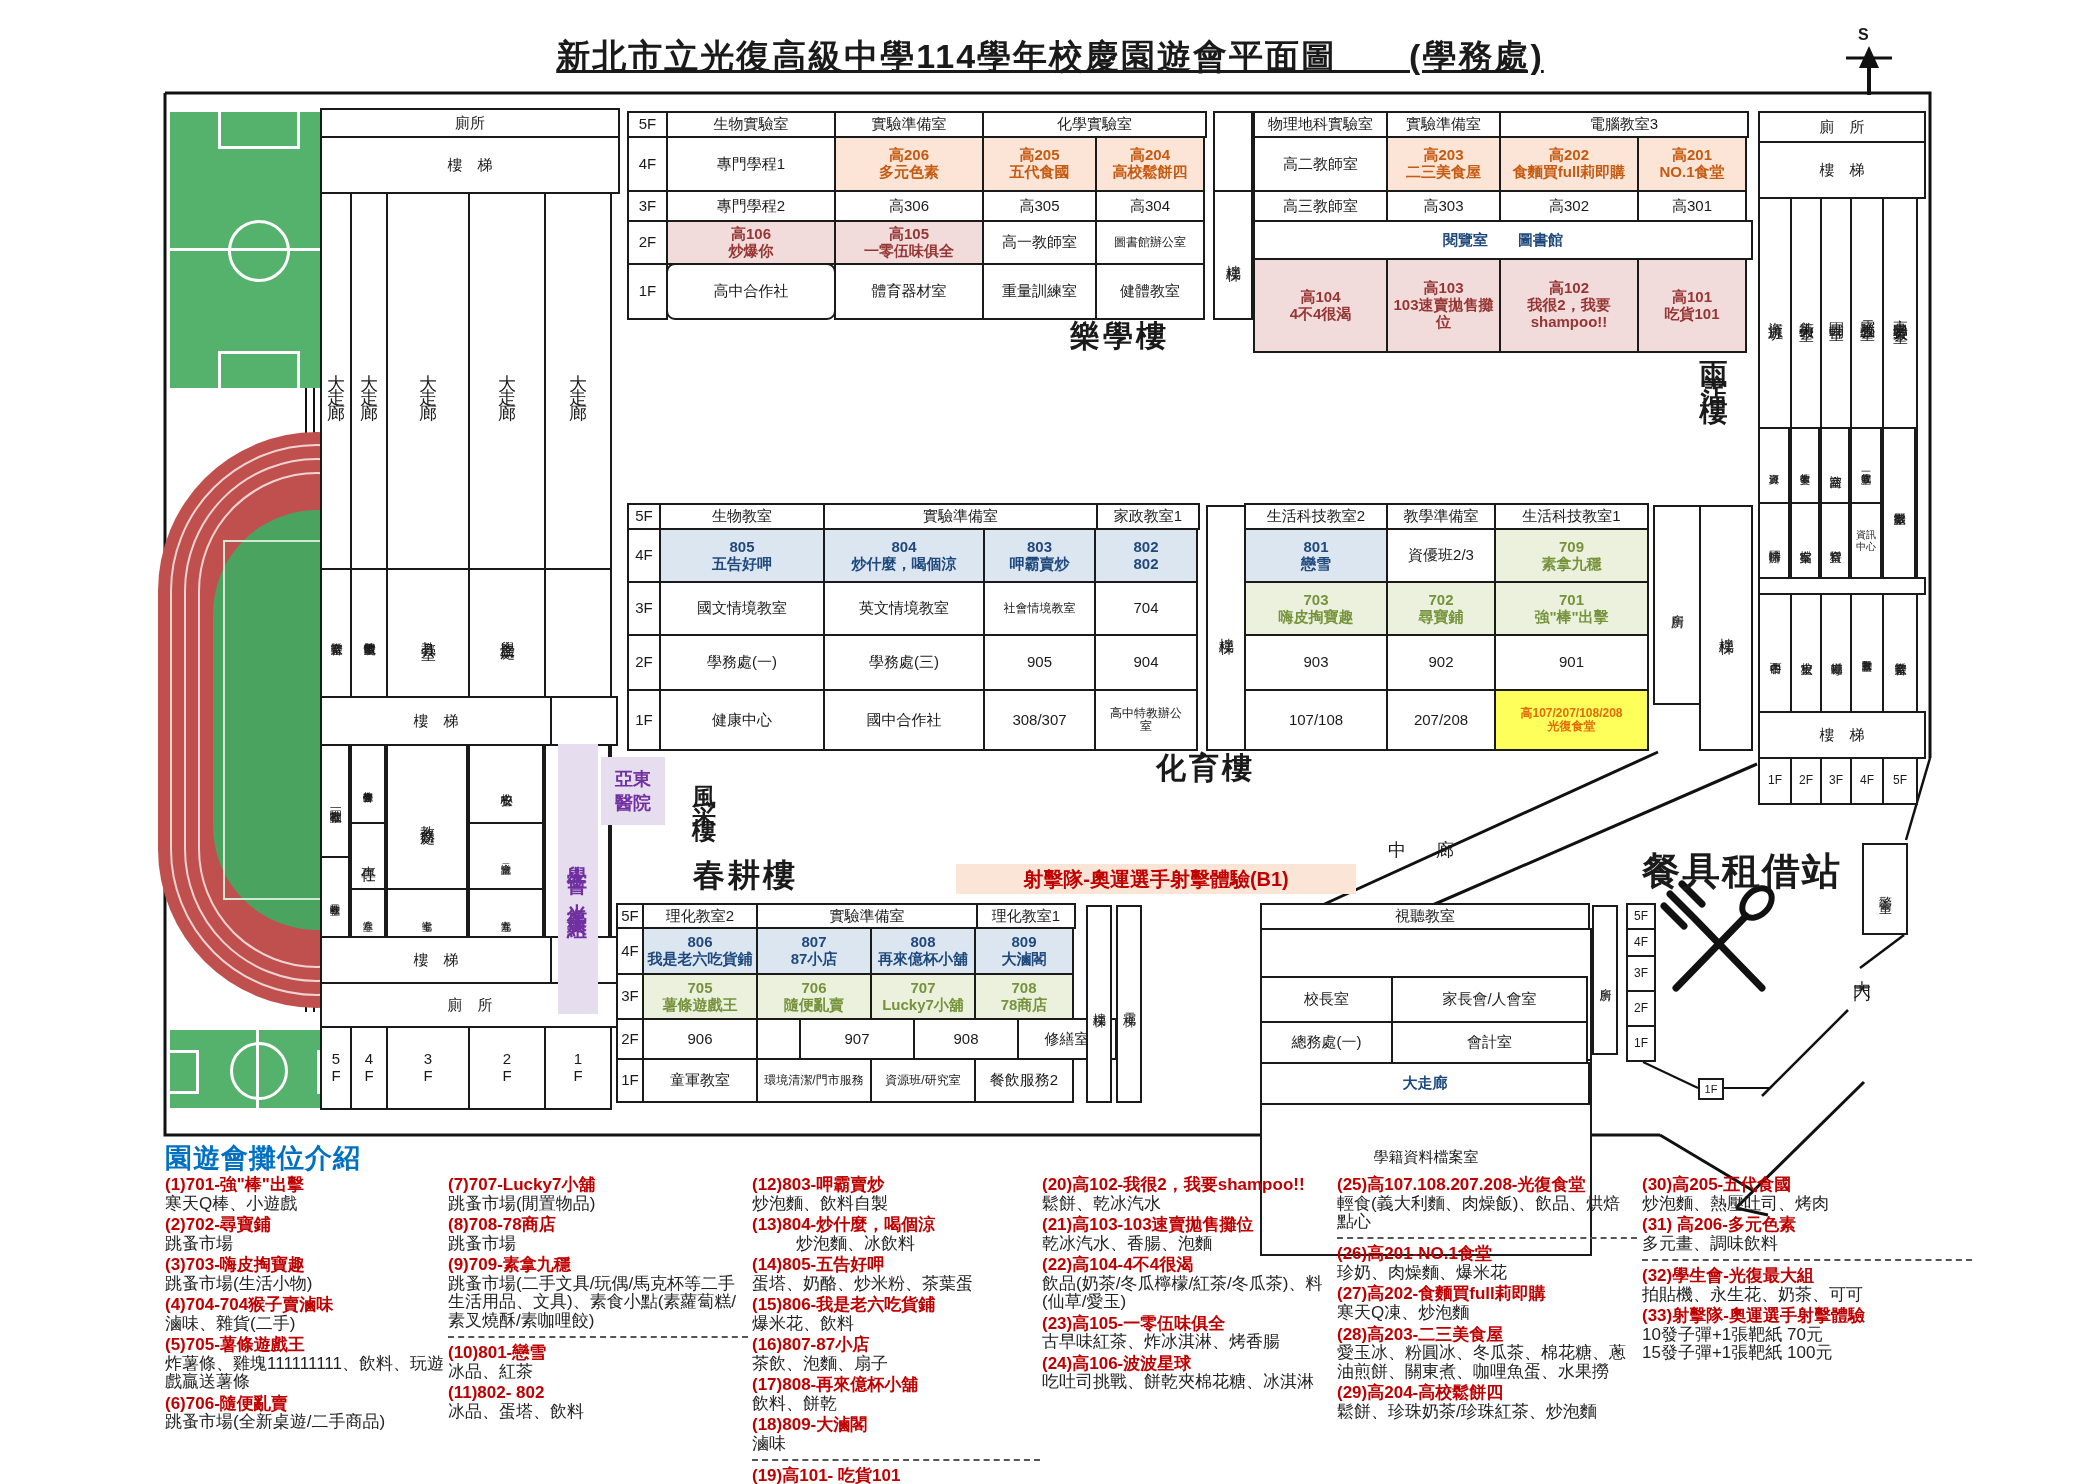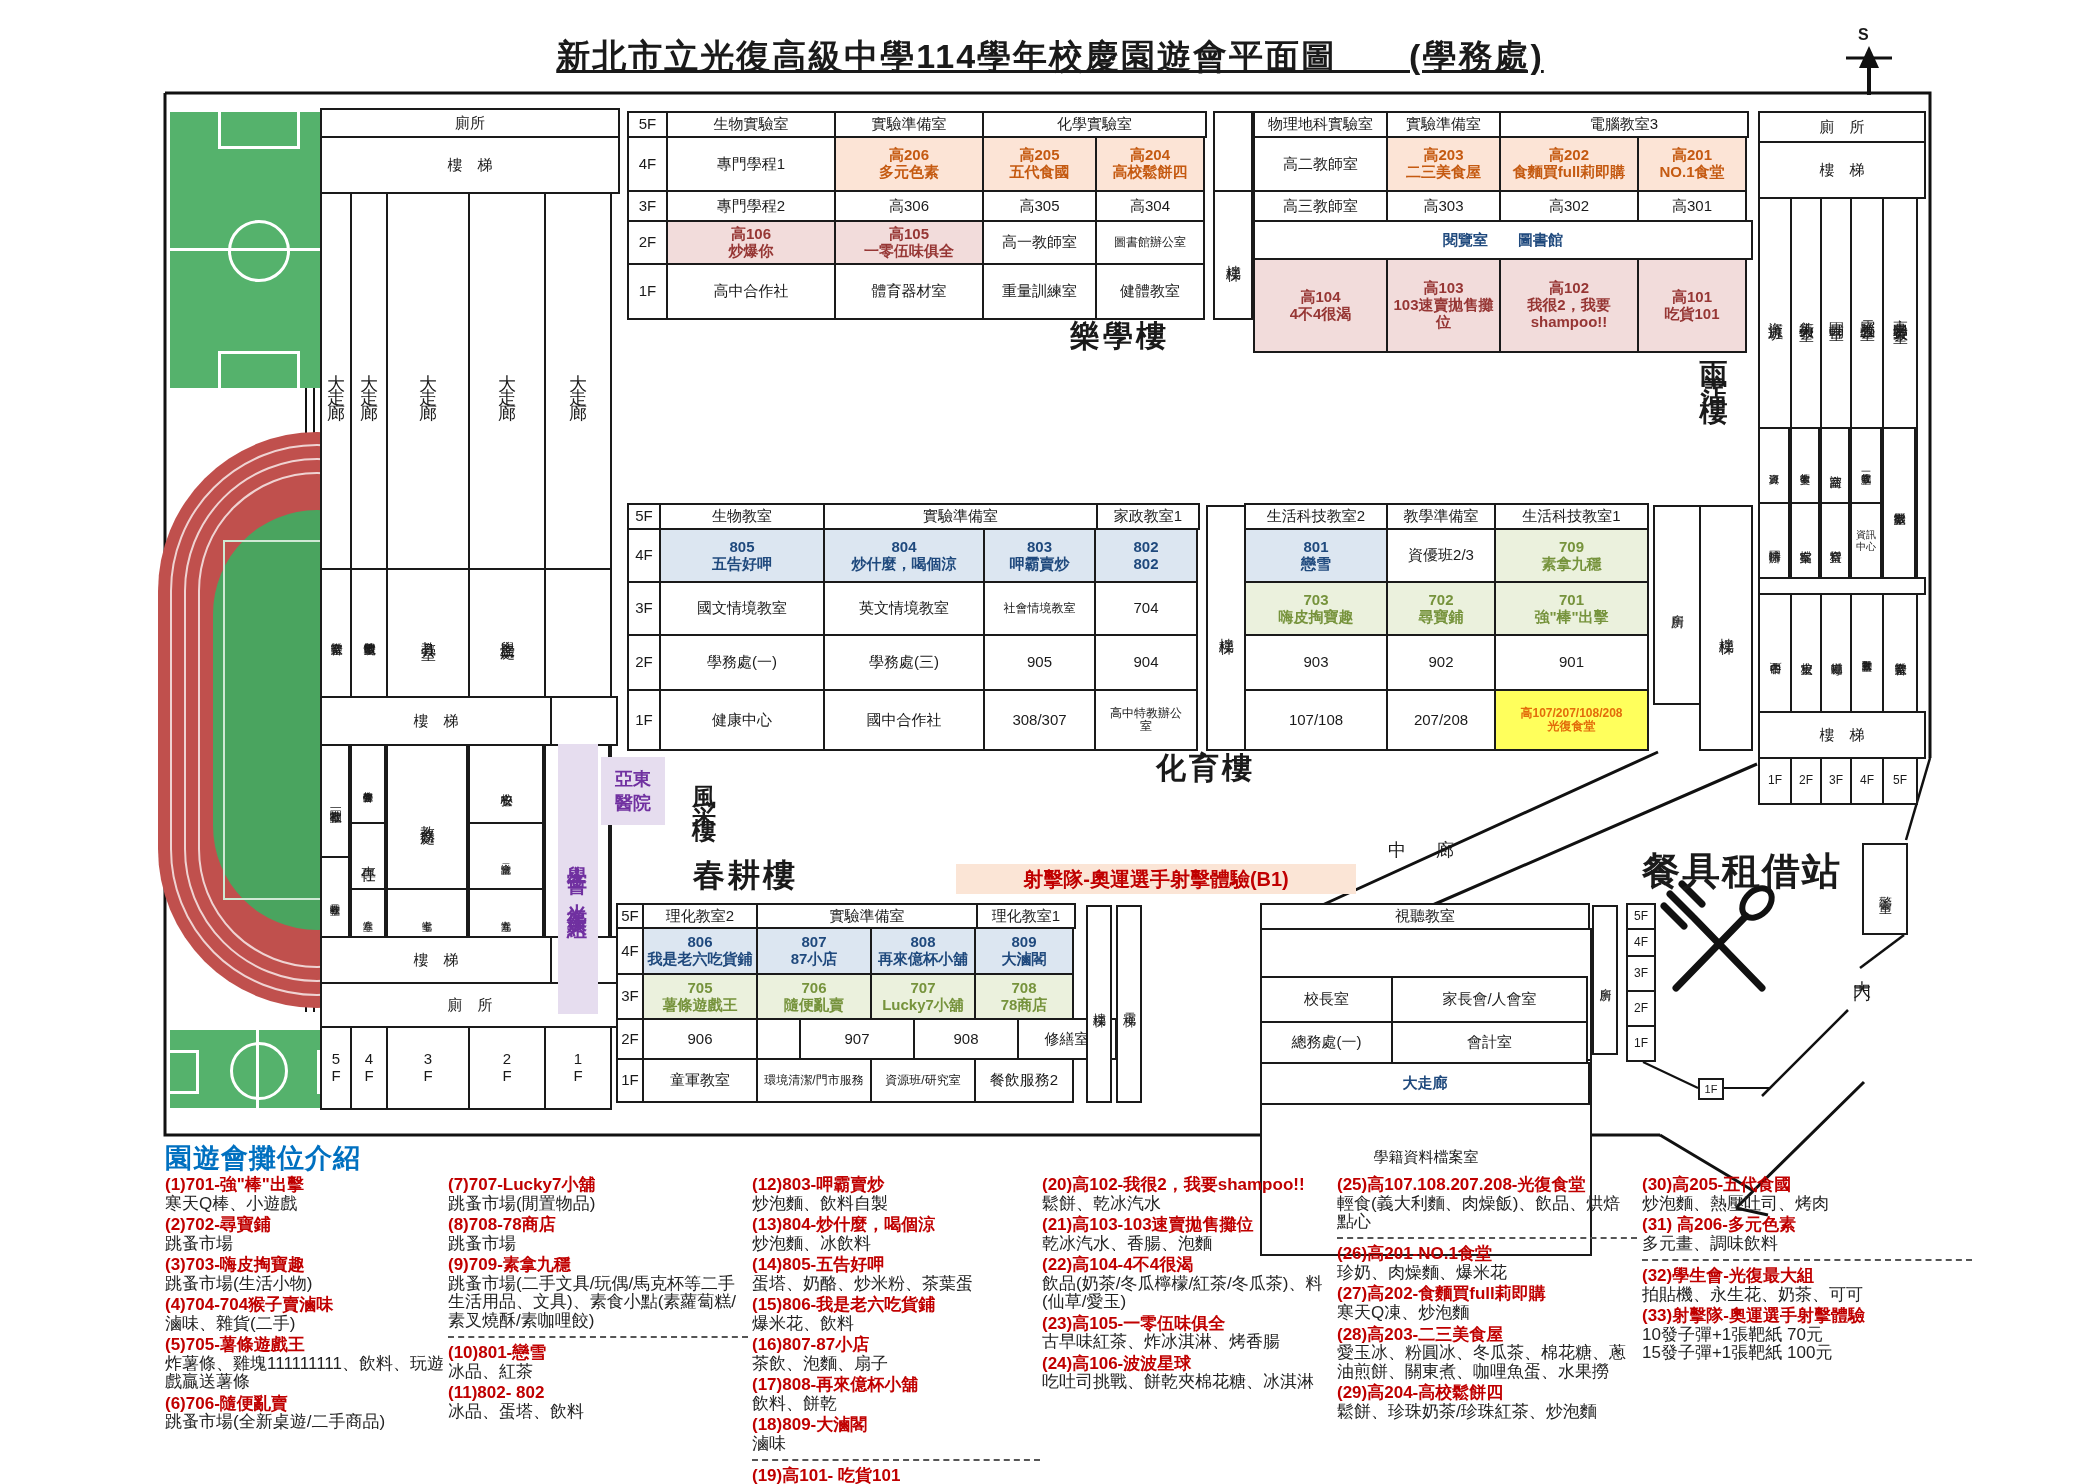--- a/index.html
+++ b/index.html
@@ -199,21 +199,21 @@
         <div class="cell" style="flex: 0 0 41px;">2F</div>
         <div class="cell p" style="flex: 0 0 170px;">高106
 炒爆你</div>
         <div class="cell p" style="flex: 0 0 150px;">高105
 一零伍味俱全</div>
         <div class="cell" style="flex: 0 0 115px;">高一教師室</div>
         <div class="cell s2" style="flex: 0 0 110px;">圖書館辦公室</div>
       </div>
       <div class="grow" style="height: 55px;">
         <div class="cell" style="flex: 0 0 41px;">1F</div>
-        <div class="cell" style="flex: 0 0 170px;">高中合作社</div>
+        <div class="cell" style="flex: 0 0 170px; border-radius: 9px;">高中合作社</div>
         <div class="cell" style="flex: 0 0 150px;">體育器材室</div>
         <div class="cell" style="flex: 0 0 115px;">重量訓練室</div>
         <div class="cell" style="flex: 0 0 110px;">健體教室</div>
       </div>
     </div>
   <div class="grid" style="left:1215px;top:113px;width:40px;">
       <div class="grow" style="height: 79px;">
         <div class="cell" style="flex: 0 0 40px;"></div>
       </div>
       <div class="grow" style="height: 128px;">
@@ -528,21 +528,21 @@
         <div class="ldesc" style="white-space: pre-line;">冰品、蛋塔、飲料</div>
       </div>
     </div>
   <div class="legcol" style="left:752px;width:288px;">
       <div class="litem">
         <div class="lname">(12)803-呷霸賣炒</div>
         <div class="ldesc" style="white-space: pre-line;">炒泡麵、飲料自製</div>
       </div>
       <div class="litem">
         <div class="lname">(13)804-炒什麼，喝個涼</div>
-        <div class="ldesc" style="white-space: pre-line;">炒泡麵、冰飲料</div>
+        <div class="ldesc" style="white-space: pre-line; margin-left: 44px;">炒泡麵、冰飲料</div>
       </div>
       <div class="litem">
         <div class="lname">(14)805-五告好呷</div>
         <div class="ldesc" style="white-space: pre-line;">蛋塔、奶酪、炒米粉、茶葉蛋</div>
       </div>
       <div class="litem">
         <div class="lname">(15)806-我是老六吃貨鋪</div>
         <div class="ldesc" style="white-space: pre-line;">爆米花、飲料</div>
       </div>
       <div class="litem">

